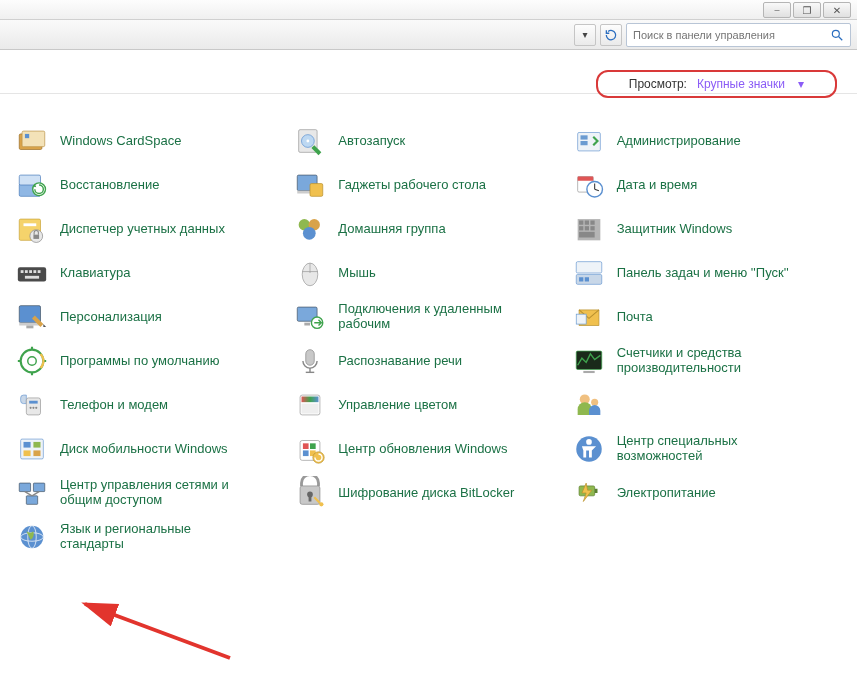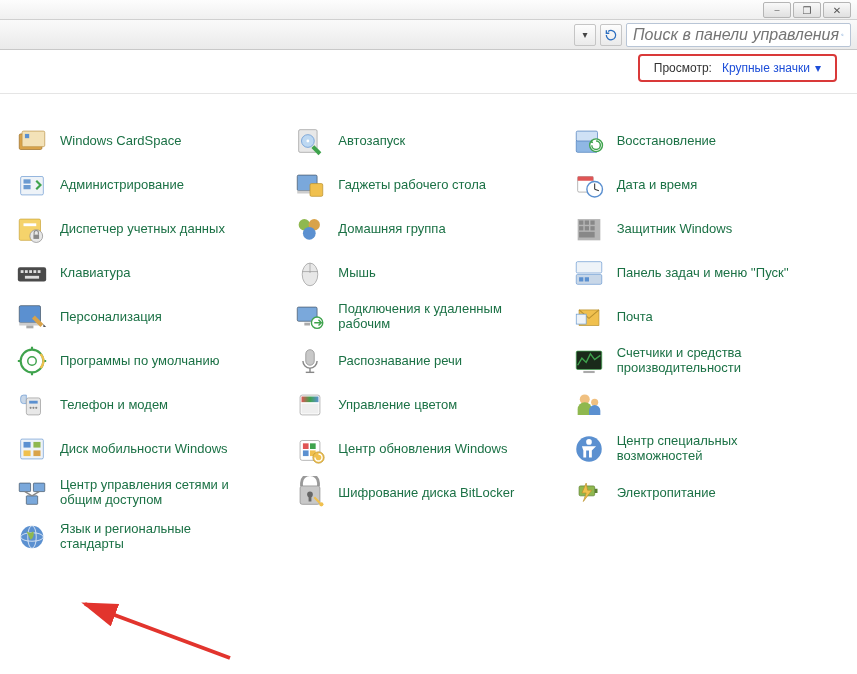--- a/index.html
+++ b/index.html
@@ -6,27 +6,27 @@
 body { font-family: 'Segoe UI', Tahoma, sans-serif; font-size: 13px; background: #fff; width: 857px; height: 674px; overflow: hidden; position: relative; }
 
 .titlebar { height: 20px; background: linear-gradient(#fdfdfd,#f0f0f0); border-bottom: 1px solid #d0d0d0; position: relative; }
 .window-controls { position: absolute; right: 6px; top: 2px; display: flex; gap: 0; }
 .wc-btn { width: 28px; height: 16px; border: 1px solid #b5b5b5; border-radius: 2px; background: linear-gradient(#f9f9f9,#e0e0e0); display: flex; align-items: center; justify-content: center; font-size: 10px; color: #555; margin-left: 2px; }
 
 .toolbar { height: 30px; background: linear-gradient(#fafafa,#eaeaea); border-bottom: 1px solid #c8c8c8; display: flex; align-items: center; position: relative; }
 .toolbar-right { position: absolute; right: 6px; display: flex; align-items: center; gap: 4px; }
 .tb-btn { width: 22px; height: 22px; border: 1px solid #c5c5c5; border-radius: 2px; background: linear-gradient(#fdfdfd,#eaeaea); display: flex; align-items: center; justify-content: center; font-size: 10px; color: #444; }
 .searchbox { width: 225px; height: 24px; border: 1px solid #b8c5d6; border-radius: 2px; background: #fff; display: flex; align-items: center; padding: 0 6px; }
-.searchbox input { border: none; outline: none; flex: 1; font-style: italic; color: #be185d; font-size: 16px; }
+.searchbox input { border: none; outline: none; flex: 1; color: #be185d; font-size: 11px; }
 .search-icon { width: 14px; height: 14px; color: #2a6dbf; }
 
 .viewbar { height: 44px; position: relative; border-bottom: 1px solid #e5e5e5; }
-.viewbox { position: absolute; right: 20px; top: 4px; border: 2px solid #d93939; border-radius: 4px; padding: 5px 14px; display: flex; align-items: center; gap: 10px; }
+.viewbox { position: absolute; right: 20px; top: 20px; border: 2px solid #d93939; border-radius: 12px; padding: 5px 31px; display: flex; align-items: center; gap: 10px; }
 .view-label { color: #333; font-size: 12px; }
-.view-value { color: #1d4ed8; font-size: 12px; display: flex; align-items: center; gap: 5px; }
+.view-value { color: #8b5cf6; font-size: 12px; display: flex; align-items: center; gap: 13px; }
 
 .content { padding: 28px 14px 14px 14px; display: grid; grid-template-columns: repeat(3, 1fr); column-gap: 10px; row-gap: 14px; gap: 6px; }
 .cp-item { display: flex; align-items: center; gap: 10px; min-height: 38px; cursor: pointer; }
 .cp-item .ic { width: 36px; height: 36px; flex-shrink: 0; display: flex; align-items: center; justify-content: center; }
 .cp-item .lab { color: #1b7145; font-size: 13px; line-height: 1.15; max-width: 195px; }
 
 .arrow-annotation { position: absolute; left: 70px; bottom: 8px; pointer-events: none; }
 
 svg { display: block; }
 </style>
@@ -87,39 +87,39 @@
           <circle cx="21" cy="24" r="9" fill="#bdd8f2" stroke="#5b90d0"></circle>
           <circle cx="21" cy="24" r="2" fill="#fff"></circle>
           <path d="M30 30 l10 10 l-4 4 l-10-10z" fill="#3fa34d"></path>
         </svg>
       </span>
       <span class="lab">Автозапуск</span>
     </div>
     <div class="cp-item">
       <span class="ic">
         <svg width="34" height="34" viewBox="0 0 48 48">
+          <rect x="8" y="12" width="32" height="26" rx="2" fill="#eef3f8" stroke="#6b9bd1"></rect>
+          <rect x="12" y="16" width="10" height="6" fill="#6b9bd1"></rect>
+          <rect x="12" y="24" width="10" height="6" fill="#6b9bd1"></rect>
+          <path d="M30 18 l6 6 l-6 6" fill="none" stroke="#3fa34d" stroke-width="3"></path>
+        </svg>
+      </span>
+      <span class="lab">Администрирование</span>
+    </div>
+    <div class="cp-item">
+      <span class="ic">
+        <svg width="34" height="34" viewBox="0 0 48 48">
           <rect x="6" y="22" width="30" height="18" rx="2" fill="#8fb7e4" stroke="#4d7dbb"></rect>
           <rect x="6" y="10" width="30" height="14" rx="2" fill="#cfe1f5" stroke="#4d7dbb"></rect>
           <circle cx="34" cy="30" r="9" fill="#fff" stroke="#3fa34d" stroke-width="2"></circle>
           <path d="M34 24 a6 6 0 1 1 -6 6" fill="none" stroke="#3fa34d" stroke-width="2"></path>
           <path d="M28 22 l-3 4 l5 1z" fill="#3fa34d"></path>
         </svg>
       </span>
       <span class="lab">Восстановление</span>
-    </div>
-    <div class="cp-item">
-      <span class="ic">
-        <svg width="34" height="34" viewBox="0 0 48 48">
-          <rect x="8" y="12" width="32" height="26" rx="2" fill="#eef3f8" stroke="#6b9bd1"></rect>
-          <rect x="12" y="16" width="10" height="6" fill="#6b9bd1"></rect>
-          <rect x="12" y="24" width="10" height="6" fill="#6b9bd1"></rect>
-          <path d="M30 18 l6 6 l-6 6" fill="none" stroke="#3fa34d" stroke-width="3"></path>
-        </svg>
-      </span>
-      <span class="lab">Администрирование</span>
     </div>
     <div class="cp-item">
       <span class="ic">
         <svg width="34" height="34" viewBox="0 0 48 48">
           <rect x="6" y="10" width="28" height="22" rx="2" fill="#7aa8db" stroke="#456"></rect>
           <rect x="6" y="32" width="28" height="4" fill="#ccc"></rect>
           <rect x="24" y="22" width="18" height="18" rx="2" fill="#f0c04e" stroke="#b8902e"></rect>
         </svg>
       </span>
       <span class="lab">Гаджеты рабочего стола</span>

